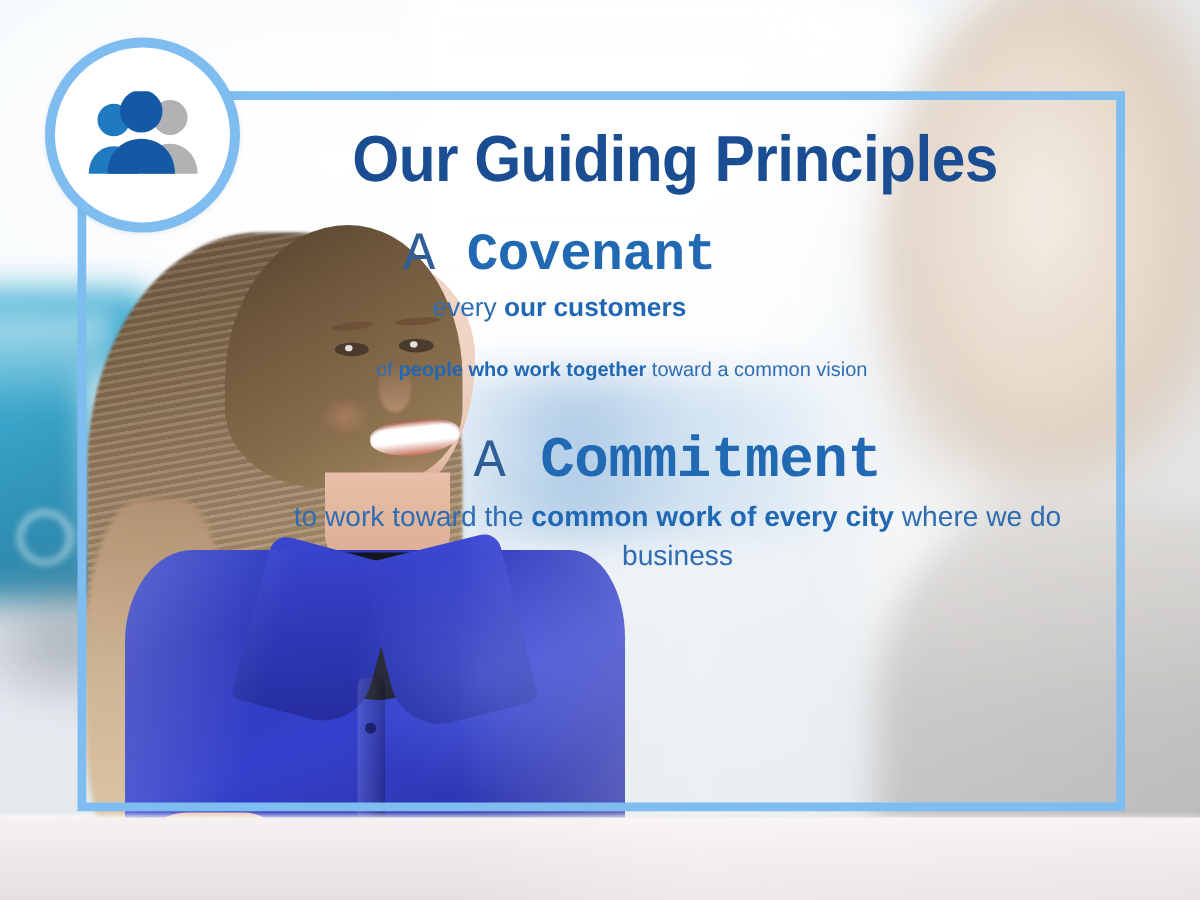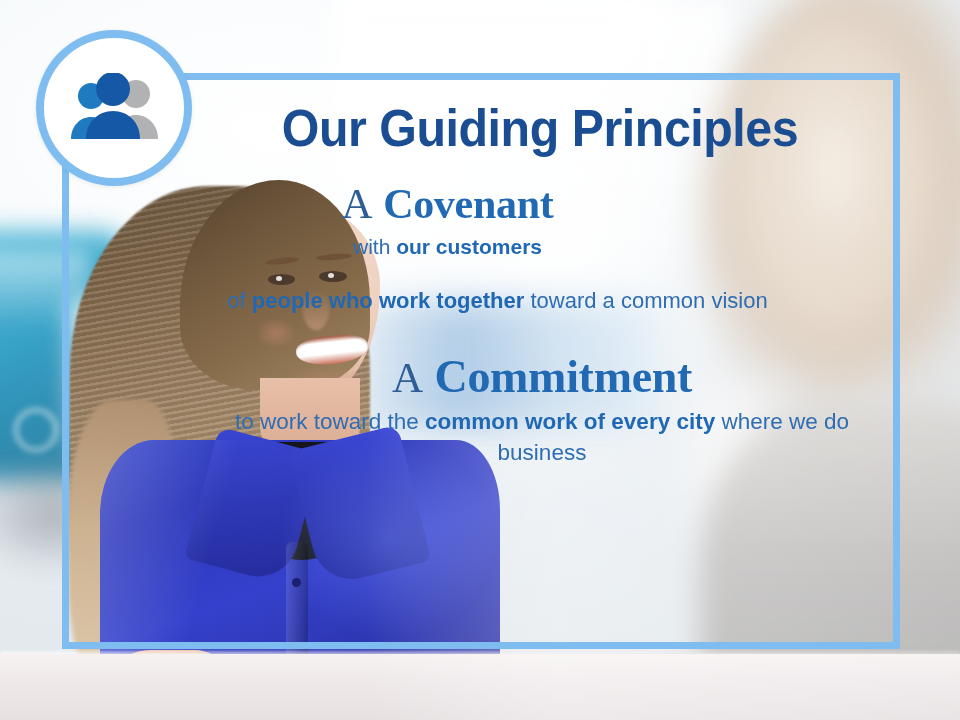--- a/index.html
+++ b/index.html
@@ -303,36 +303,36 @@
   .principles {
     position: absolute; left: 200px; top: 180px; width: 700px;
   }
 
   .p-block { text-align: center; }
   .p-block.blk-covenant   { margin-top: 2px;  padding-right: 205px; }
   .p-block.blk-community  { margin-top: 26px; padding-right: 105px; }
   .p-block.blk-commitment { margin-top: 38px; padding-right: 16px;   }
 
   .p-head {
-    font-family: Liberation Serif, serif;
+    font-family: Liberation Mono, monospace;
     font-size: 44px;
     line-height: 1.04;
     color: #2a6cb8;
     white-space: nowrap;
   }
   .p-head .art {
     font-weight: 400;
     color: #2f5d96;
     font-size: 43px;
   }
   .p-head .noun { font-weight: 700; color: #2269b4; letter-spacing: -0.3px; }
 
   .p-sub {
     font-family: "Liberation Sans", sans-serif;
-    font-size: 22px;
+    font-size: 16px;
     line-height: 1.32;
     color: #2f6db3;
     font-weight: 400;
     margin-top: 6px;
   }
   .p-sub b { font-weight: 700; color: #2168b4; }
 
   .blk-commitment .p-head { font-size: 46px; }
   .blk-commitment .p-sub  { font-size: 22.5px; line-height: 1.36; }
   .blk-covenant   .p-head { font-size: 42px; }
@@ -426,21 +426,21 @@
 
   <div class="title">Our Guiding Principles</div>
 
   <div class="principles">
 
     <div class="p-block blk-covenant">
       <div class="p-head">
         <span class="art">A</span>
         <span class="noun">Covenant</span>
       </div>
-      <div class="p-sub"><span>with </span><b>our customers</b><span></span></div>
+      <div class="p-sub"><span>every </span><b>our customers</b><span></span></div>
     </div>
 
     <div class="p-block blk-community">
       <div class="p-sub"><span>of </span><b>people who work together</b><span> toward a common vision</span></div>
     </div>
 
     <div class="p-block blk-commitment">
       <div class="p-head">
         <span class="art">A</span>
         <span class="noun">Commitment</span>

